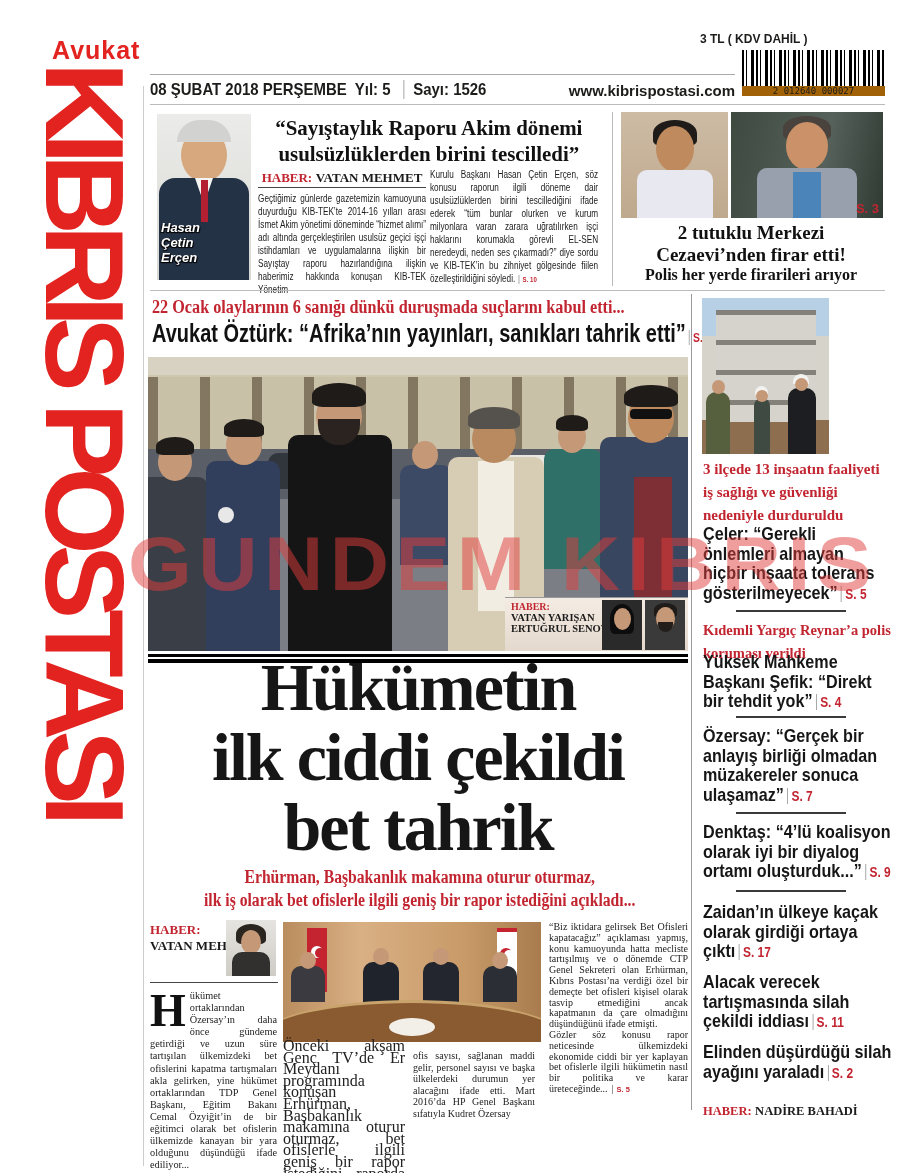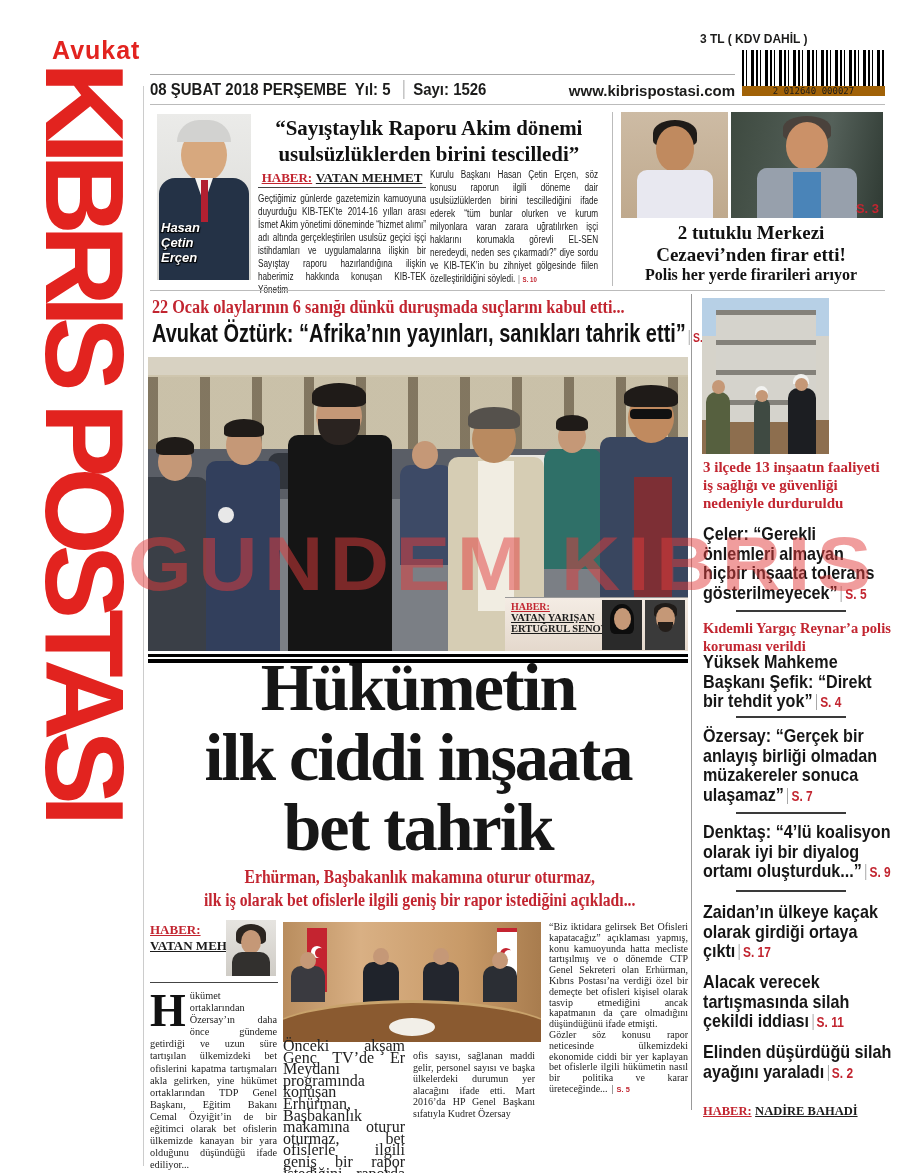--- a/index.html
+++ b/index.html
@@ -8,37 +8,37 @@
     --ink:#1c1c1b;
   }
   html,body{margin:0;padding:0;background:#fff;}
   .page{position:relative;width:900px;height:1173px;background:#fff;overflow:hidden;
         font-family:"Liberation Sans",sans-serif;color:var(--ink);}
   .abs{position:absolute;}
   .serifb{font-family:"Liberation Serif",serif;font-weight:bold;}
   .cond{font-family:"Liberation Sans",sans-serif;font-weight:bold;}
   .red{color:var(--hred);}
   .brandred{color:var(--brand);}
-  .sc{font-variant:small-caps;text-decoration:underline;}
+  .sc{font-variant:small-caps;}
   .sq{transform-origin:0 0;}
   .center{text-align:center;}
   .just{text-align:justify;}
   .bodysans{font-family:"Liberation Sans",sans-serif;font-size:10px;line-height:13px;color:#1b1b1b;}
   .bodyserif{font-family:"Liberation Serif",serif;font-size:10.3px;line-height:12.1px;color:#222;}
   .pageref{color:var(--hred);font-family:"Liberation Sans",sans-serif;font-weight:bold;
            font-size:0.74em;border-left:1px solid #999;padding-left:4px;margin-left:4px;white-space:nowrap;}
   .hline{background:#aaa;height:1px;}
   .vline{background:#aaa;width:1px;}
   .sep{background:#3a3a3a;height:2px;width:110px;}
   .ph{overflow:hidden;position:absolute;}
   .head{position:absolute;border-radius:50%;background:#c59877;}
   .hair{position:absolute;border-radius:50% 50% 20% 20%;background:#1f1b18;}
   .torso{position:absolute;border-radius:10px 10px 0 0;}
   .sidebar-title{font-family:"Liberation Sans",sans-serif;font-weight:bold;font-size:19px;line-height:19.5px;color:#161616;}
-  .sidebar-kicker{font-family:"Liberation Serif",serif;font-weight:bold;font-size:15px;line-height:18px;color:var(--hred);}
+  .sidebar-kicker{font-family:"Liberation Serif",serif;font-weight:bold;font-size:15px;line-height:23px;color:var(--hred);}
   .byline-label{color:var(--hred);font-family:"Liberation Serif",serif;font-weight:bold;}
   .byline-name{color:#1b1b1b;font-family:"Liberation Serif",serif;font-weight:bold;}
   .watermark{font-family:"Liberation Sans",sans-serif;font-weight:bold;font-size:76px;
              color:rgba(226,60,60,0.5);white-space:nowrap;letter-spacing:6px;transform:scaleX(1.08);transform-origin:0 50%;
              z-index:30;pointer-events:none;}
   .masthead-v{writing-mode:vertical-rl;font-family:"Liberation Sans",sans-serif;font-weight:bold;
               color:var(--brand);font-size:112px;letter-spacing:-10px;line-height:1;}
 </style>
 </head>
 <body>
@@ -170,21 +170,21 @@
       </div>
     </div>
   </div>
 
   <div class="abs watermark" style="left:128px;top:520px;">GUNDEM KIBRIS</div>
 
   <div class="abs" style="left:148px;top:654px;width:540px;height:9px;background:linear-gradient(#000 0 3px,#fff 3px 5px,#000 5px 9px);"></div>
 
   <div class="abs serifb center" style="left:148px;top:652px;width:540px;font-size:68px;line-height:70px;color:#161616;letter-spacing:-2px;">
     <div>Hükümetin</div>
-    <div>ilk ciddi inşaata</div>
+    <div>ilk ciddi çekildi</div>
     <div>bet tahrik</div>
   </div>
   <div class="abs serifb red center sq" style="left:150px;top:866px;width:620px;font-size:18px;line-height:23px;transform:scaleX(0.87);">
     <div>Erhürman, Başbakanlık makamına oturur oturmaz,</div>
     <div>ilk iş olarak bet ofislerle ilgili geniş bir rapor istediğini açıkladı...</div>
   </div>
 
   <div class="abs" style="left:150px;top:922px;">
     <div class="byline-label sc" style="font-size:13px;">HABER:</div>
     <div class="byline-name sc" style="font-size:13px;">VATAN MEHMET</div>

